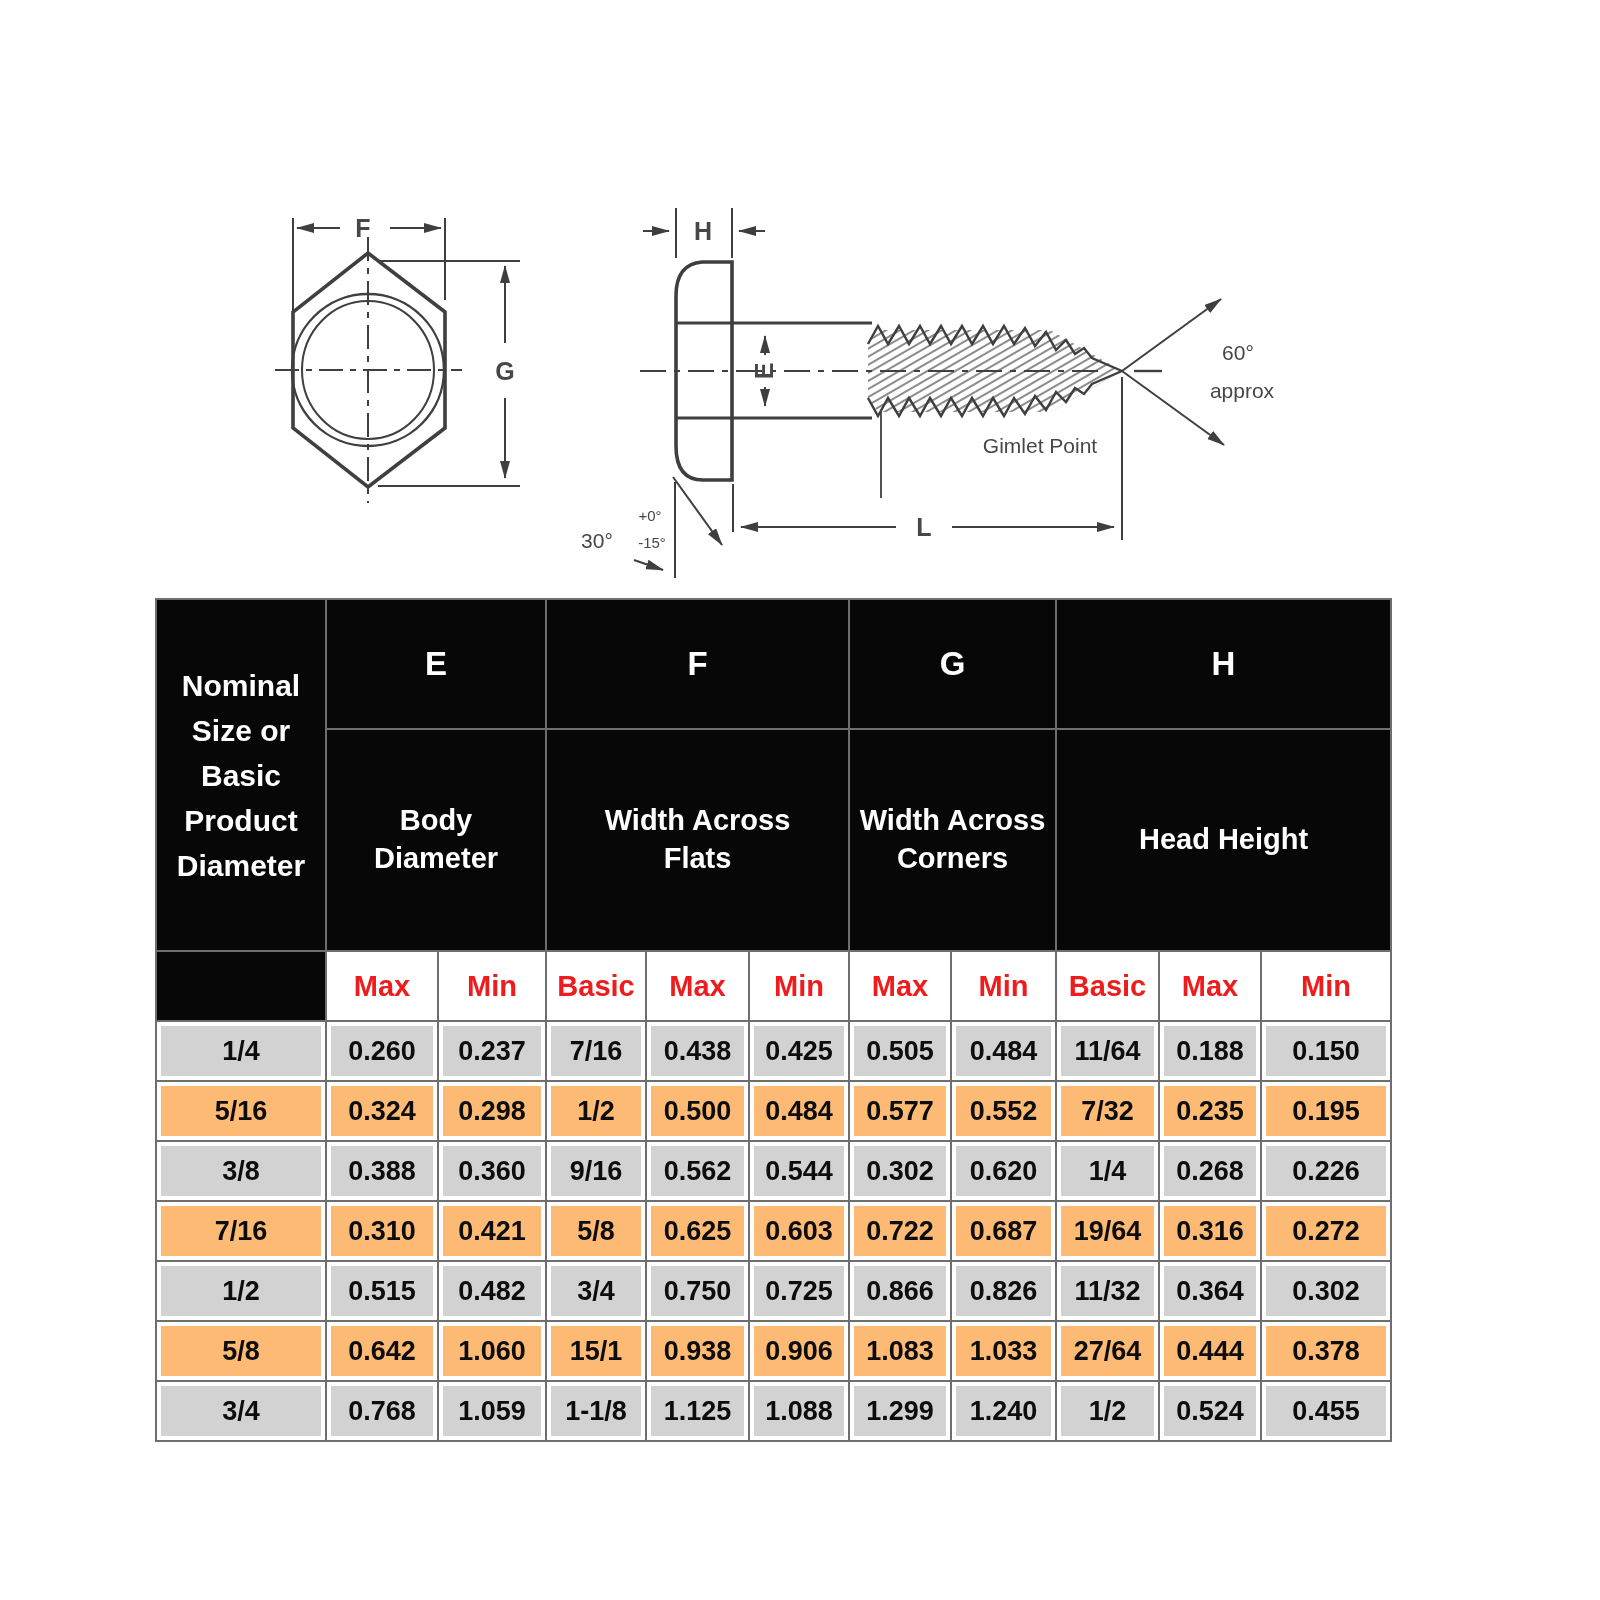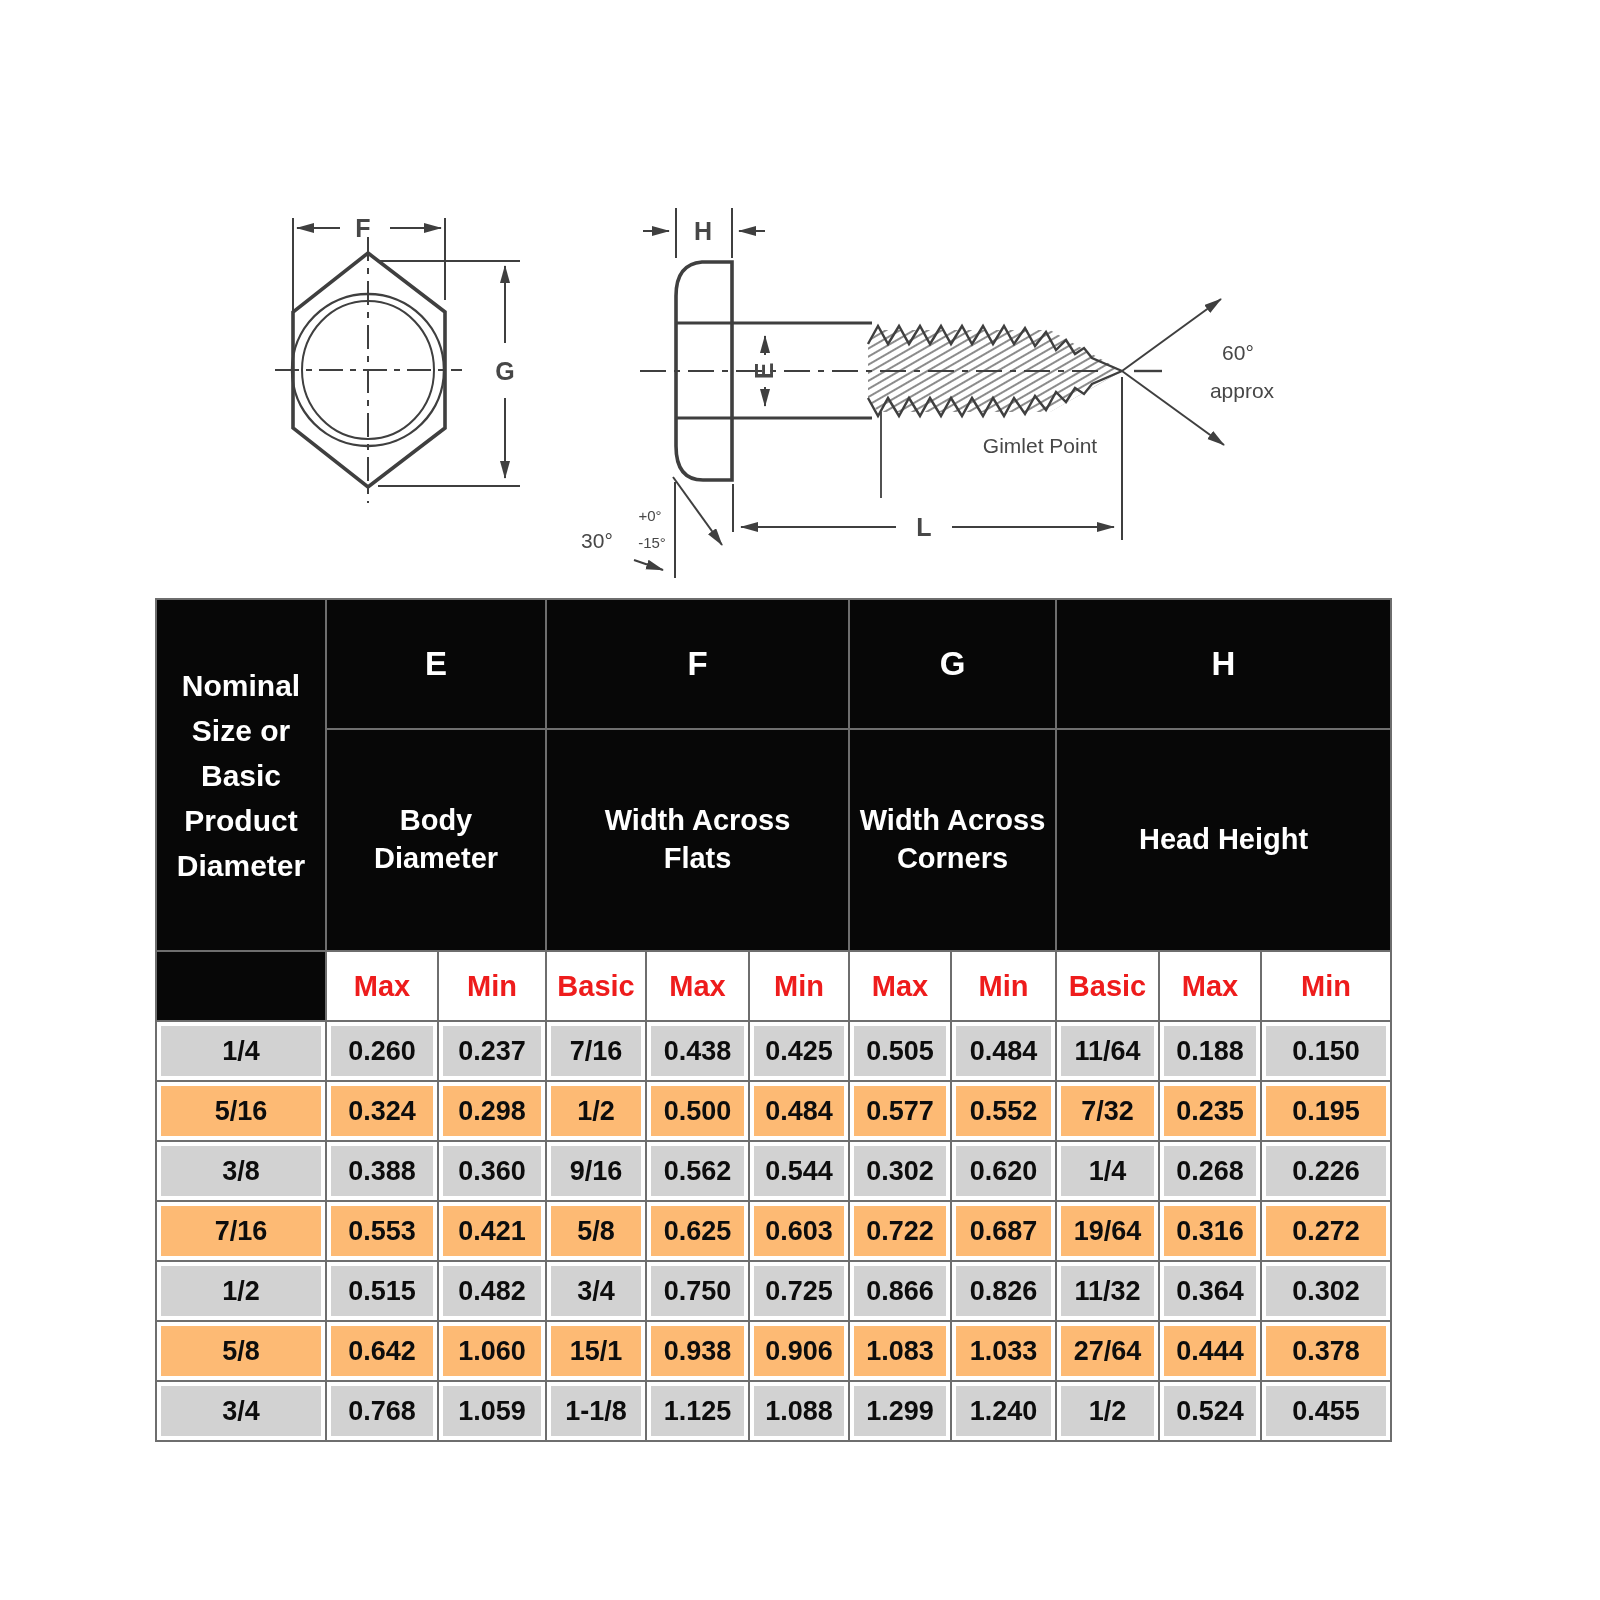--- a/index.html
+++ b/index.html
@@ -211,21 +211,21 @@
             <td>0.562</td>
             <td>0.544</td>
             <td>0.302</td>
             <td>0.620</td>
             <td>1/4</td>
             <td>0.268</td>
             <td>0.226</td>
           </tr>
           <tr class="even">
             <td>7/16</td>
-            <td>0.553</td>
+            <td>0.310</td>
             <td>0.421</td>
             <td>5/8</td>
             <td>0.625</td>
             <td>0.603</td>
             <td>0.722</td>
             <td>0.687</td>
             <td>19/64</td>
             <td>0.316</td>
             <td>0.272</td>
           </tr>

